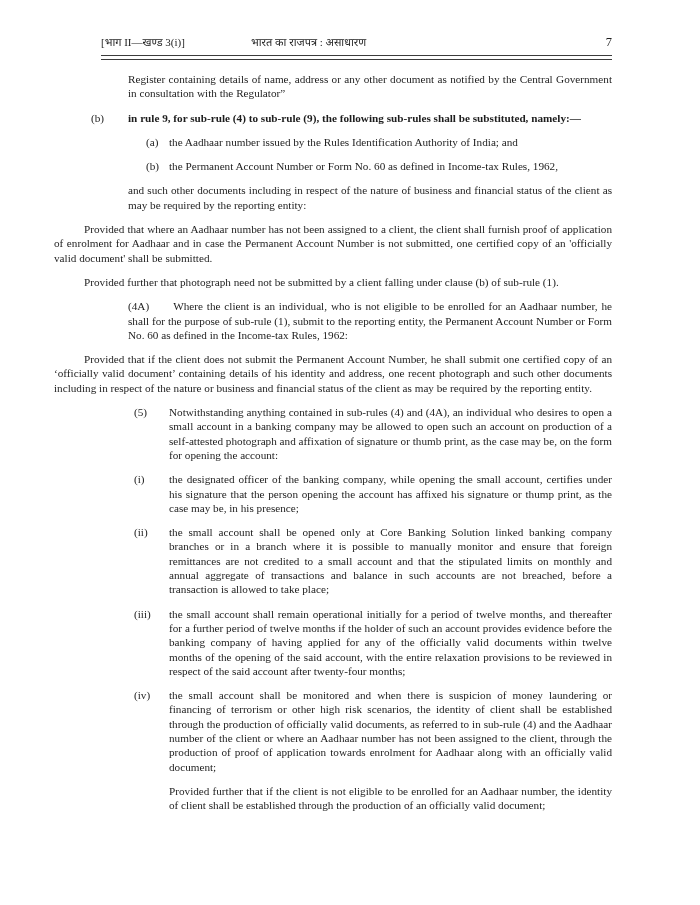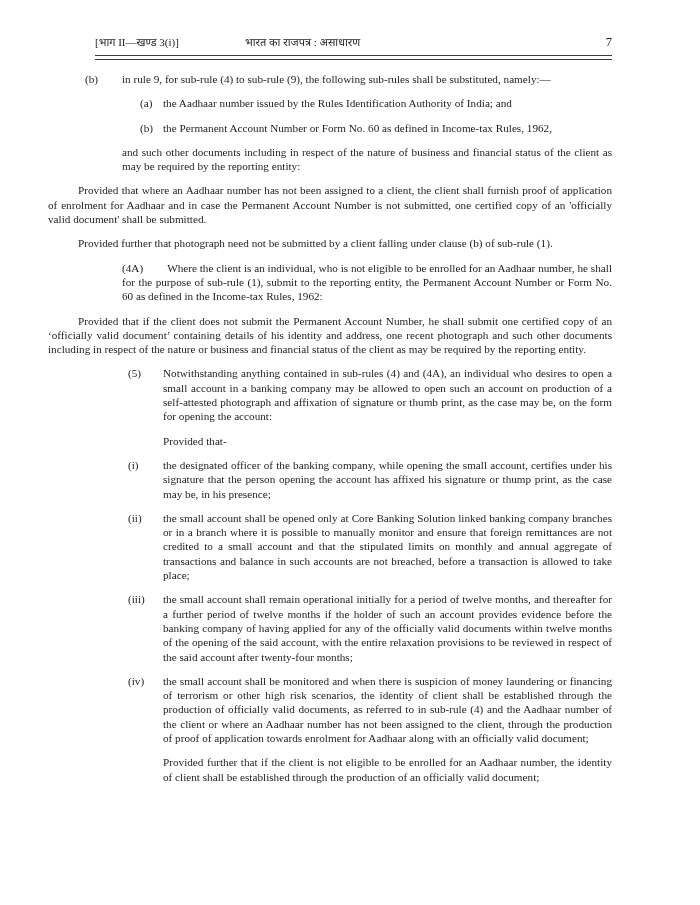--- a/index.html
+++ b/index.html
@@ -7,20 +7,21 @@
     position: relative;
     width: 700px;
     height: 905px;
     margin: 0 auto;
     background: #ffffff;
     font-family: "Liberation Serif", serif;
     color: #1d1d1d;
     box-sizing: border-box;
     padding-top: 34px;
     overflow: hidden;
+    padding-left: 6px;
   }
   
   .gz-header {
     display: flex;
     align-items: baseline;
     margin-left: 95px;
     margin-right: 88px;
     font-size: 11px;
   }
   .gz-header .hdr-left  { width: 150px; text-align: left; white-space: nowrap; }
@@ -43,21 +44,21 @@
     margin: 0 88px 10px 122px;
     text-align: justify;
   }
   .block:last-child { margin-bottom: 0; }
   
   .para {}
   
   .proviso { text-indent: 30px; margin-left: 48px; }
   
   .item-b { margin-left: 85px; }
-  .item-b .txt { display: block; margin-left: 37px; }
+  .item-b .txt { display: block; margin-left: 37px; font-weight: bold; }
   .item-b .marker { position: absolute; left: 0; top: 0; }
   
   .para-run .run-marker { display: inline-block; margin-right: 24px; }
   
   .item-ab { margin-left: 140px; }
   .item-ab .txt { display: block; margin-left: 23px; }
   .item-ab .marker { position: absolute; left: 0; top: 0; }
   
   .item-num { margin-left: 128px; }
   .item-num .txt { display: block; margin-left: 35px; }
@@ -72,20 +73,23 @@
 
   <div class="gz-header">
     <span class="hdr-left">[भाग II—खण्ड 3(i)]</span>
     <span class="hdr-center">भारत का राजपत्र : असाधारण</span>
     <span class="hdr-right">7</span>
   </div>
   <div class="double-rule"></div>
 
   <div class="content">
 
+    <div class="block para">
+      <span class="txt">Register containing details of name, address  or any other document as notified by the Central Government in consultation with the Regulator”</span>
+    </div>
 
     <div class="block item-b">
       <span class="marker">(b)</span>
       <span class="txt">in rule 9, for sub-rule (4) to sub-rule (9), the following sub-rules shall be substituted, namely:—</span>
     </div>
 
 
     <div class="block item-ab">
       <span class="marker">(a)</span>
       <span class="txt">the Aadhaar number issued by the Rules Identification Authority of India; and</span>
@@ -114,23 +118,20 @@
 
     <div class="block proviso">
       <span>Provided that if the client does not submit the Permanent Account Number, he shall submit one certified copy of an ‘officially valid document’ containing details of his identity and address, one recent photograph and such other documents including in respect of the nature or business and financial status of the client as may be required by the reporting entity.</span>
     </div>
 
     <div class="block item-num">
       <span class="marker">(5)</span>
       <span class="txt">Notwithstanding anything contained in sub-rules (4) and (4A), an individual who desires to open a small account in a banking company may be allowed to open such an account on production of a self-attested photograph and affixation of signature or thumb print, as the case may be, on the form for opening the account:</span>
     </div>
 
-    <div class="block deep">
-      <span>Provided that-</span>
-    </div>
 
     <div class="block item-num">
       <span class="marker">(i)</span>
       <span class="txt">the designated officer of the banking company, while opening the small account, certifies under his signature that the person opening the account has affixed his signature or thump print, as the case may be, in his presence;</span>
     </div>
 
     <div class="block item-num">
       <span class="marker">(ii)</span>
       <span class="txt">the small account shall be opened only at Core Banking Solution linked banking company branches or in a branch where it is possible to manually monitor and ensure that foreign remittances are not credited to a small account and that the stipulated limits on monthly and annual aggregate of transactions and balance in such accounts are not breached, before a transaction is allowed to take place;</span>
     </div>

